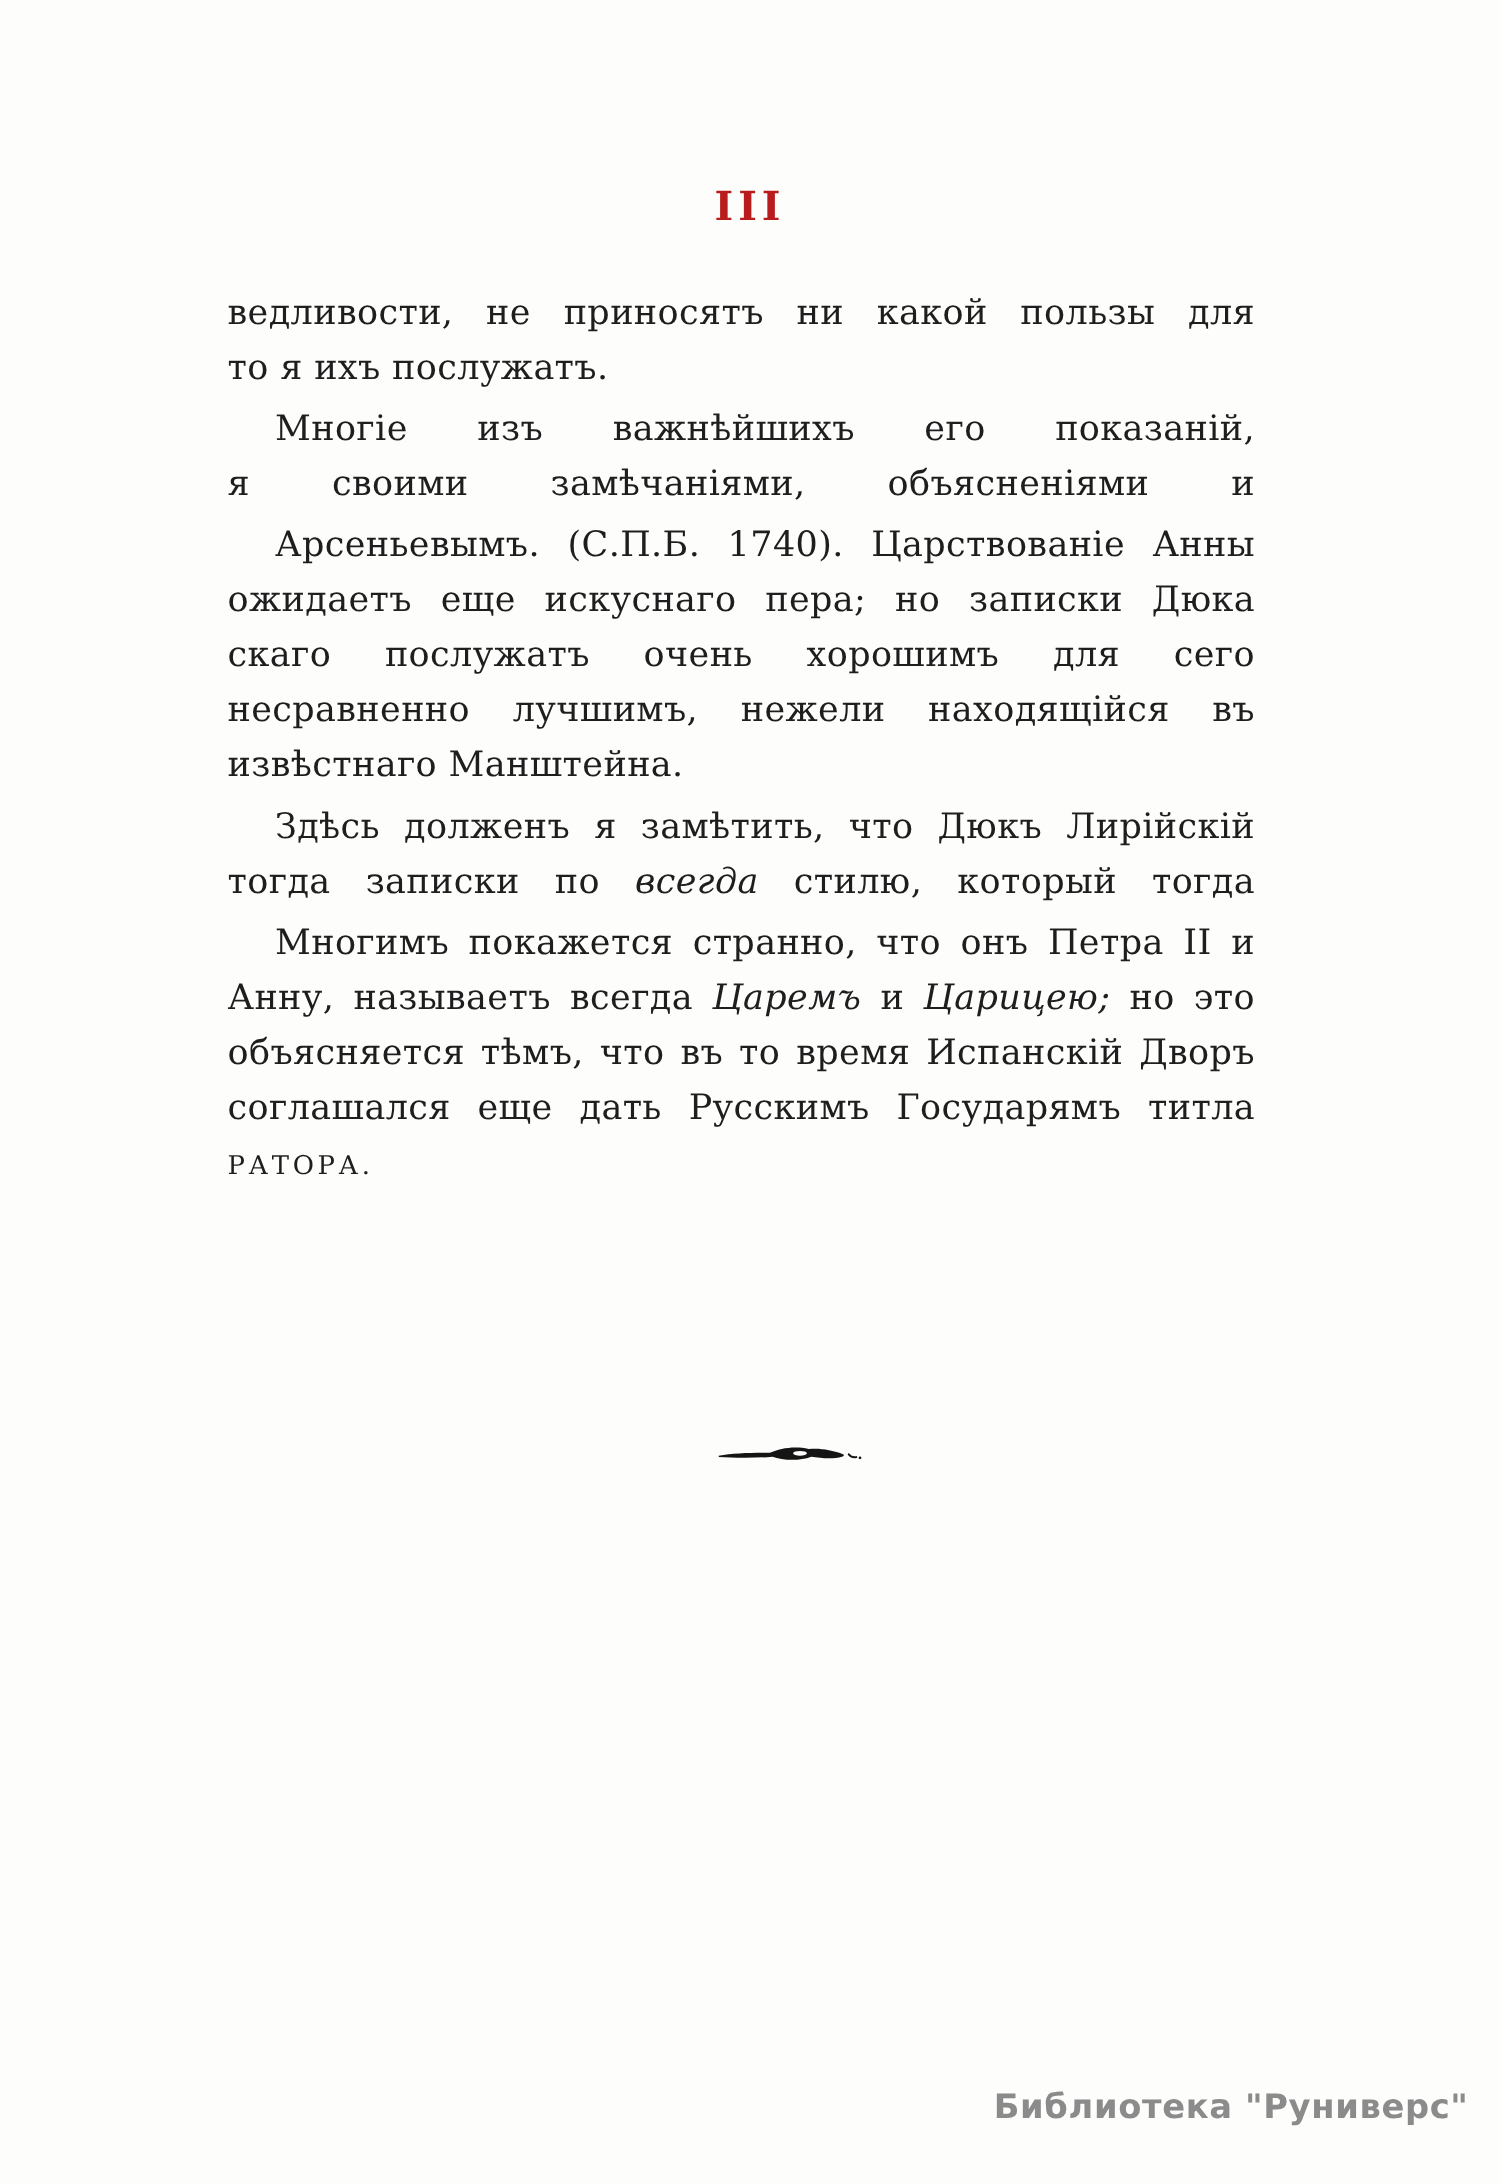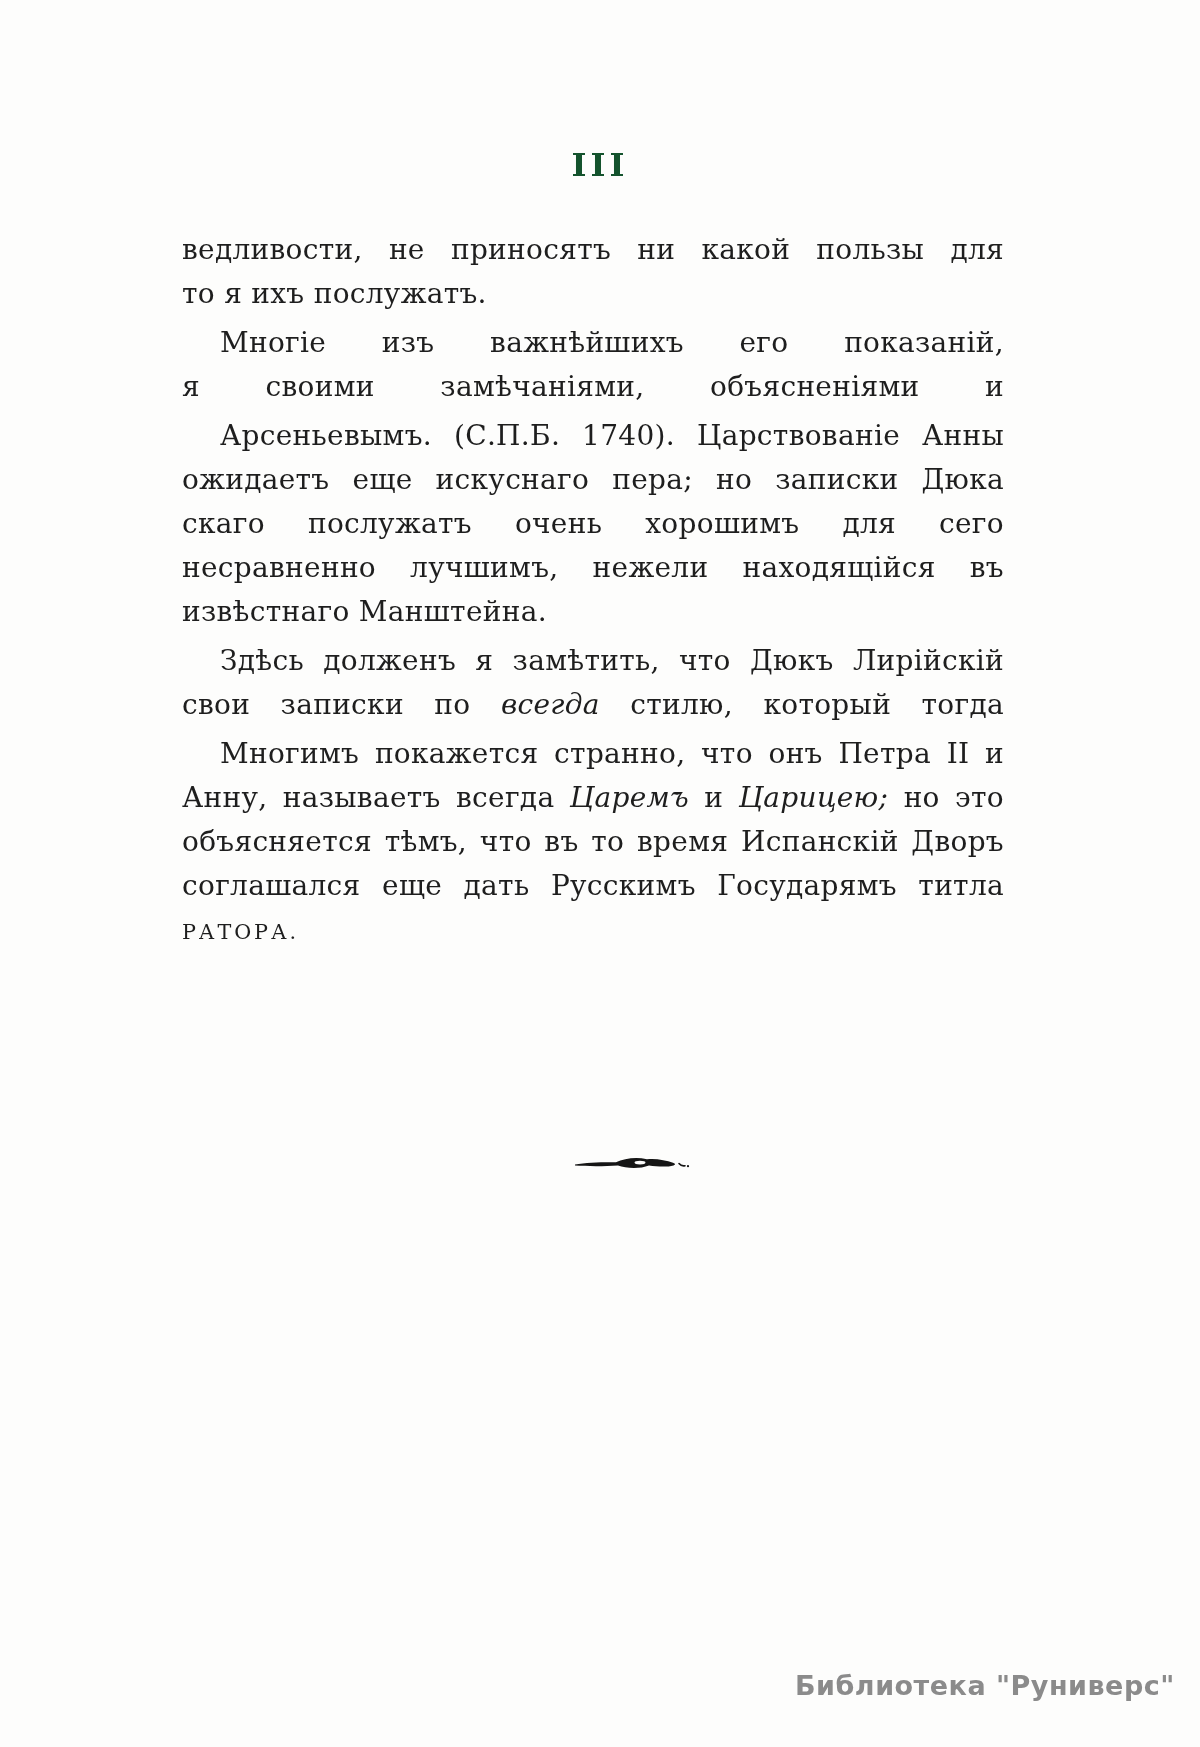--- a/index.html
+++ b/index.html
@@ -18,21 +18,21 @@
   }
   .page-number {
     position: absolute;
     top: 146px;
     left: 0;
     width: 100%;
     text-align: center;
     font-size: 32px;
     font-weight: bold;
     letter-spacing: 4px;
-    color: #14532d;
+    color: #b91c1c;
   }
   .text-block {
     position: absolute;
     left: 182px;
     top: 228px;
     width: 822px;
     font-size: 28px;
     letter-spacing: 0.3px;
     color: #1e1e1e;
   }
@@ -89,21 +89,21 @@
       </div>
       <div class="para indent">
         <div class="line"><span>Арсеньевымъ. (С.П.Б. 1740). Царствованіе Анны</span></div>
         <div class="line"><span>ожидаетъ еще искуснаго пера; но записки Дюка Лирій-</span></div>
         <div class="line"><span>скаго послужатъ очень хорошимъ для сего матеріаломъ,</span></div>
         <div class="line"><span>несравненно лучшимъ, нежели находящійся въ запискахъ</span></div>
         <div class="line end"><span>извѣстнаго Манштейна.</span></div>
       </div>
       <div class="para indent">
         <div class="line"><span>Здѣсь долженъ я замѣтить, что Дюкъ Лирійскій велъ</span></div>
-        <div class="line"><span>свои записки по </span><span class="seg-i">всегда</span><span> стилю, который тогда превосхо-</span></div>
+        <div class="line"><span>тогда записки по </span><span class="seg-i">всегда</span><span> стилю, который тогда превосхо-</span></div>
       </div>
       <div class="para indent">
         <div class="line"><span>Многимъ покажется странно, что онъ Петра II и</span></div>
         <div class="line"><span>Анну, называетъ всегда </span><span class="seg-bi">Царемъ</span><span> и </span><span class="seg-bi">Царицею;</span><span> но это</span></div>
         <div class="line"><span>объясняется тѣмъ, что въ то время Испанскій Дворъ не</span></div>
         <div class="line"><span>соглашался еще дать Русскимъ Государямъ титла Импе-</span></div>
         <div class="line end"><span class="seg-sc">РАТОРА.</span></div>
       </div>
     </div>
 

